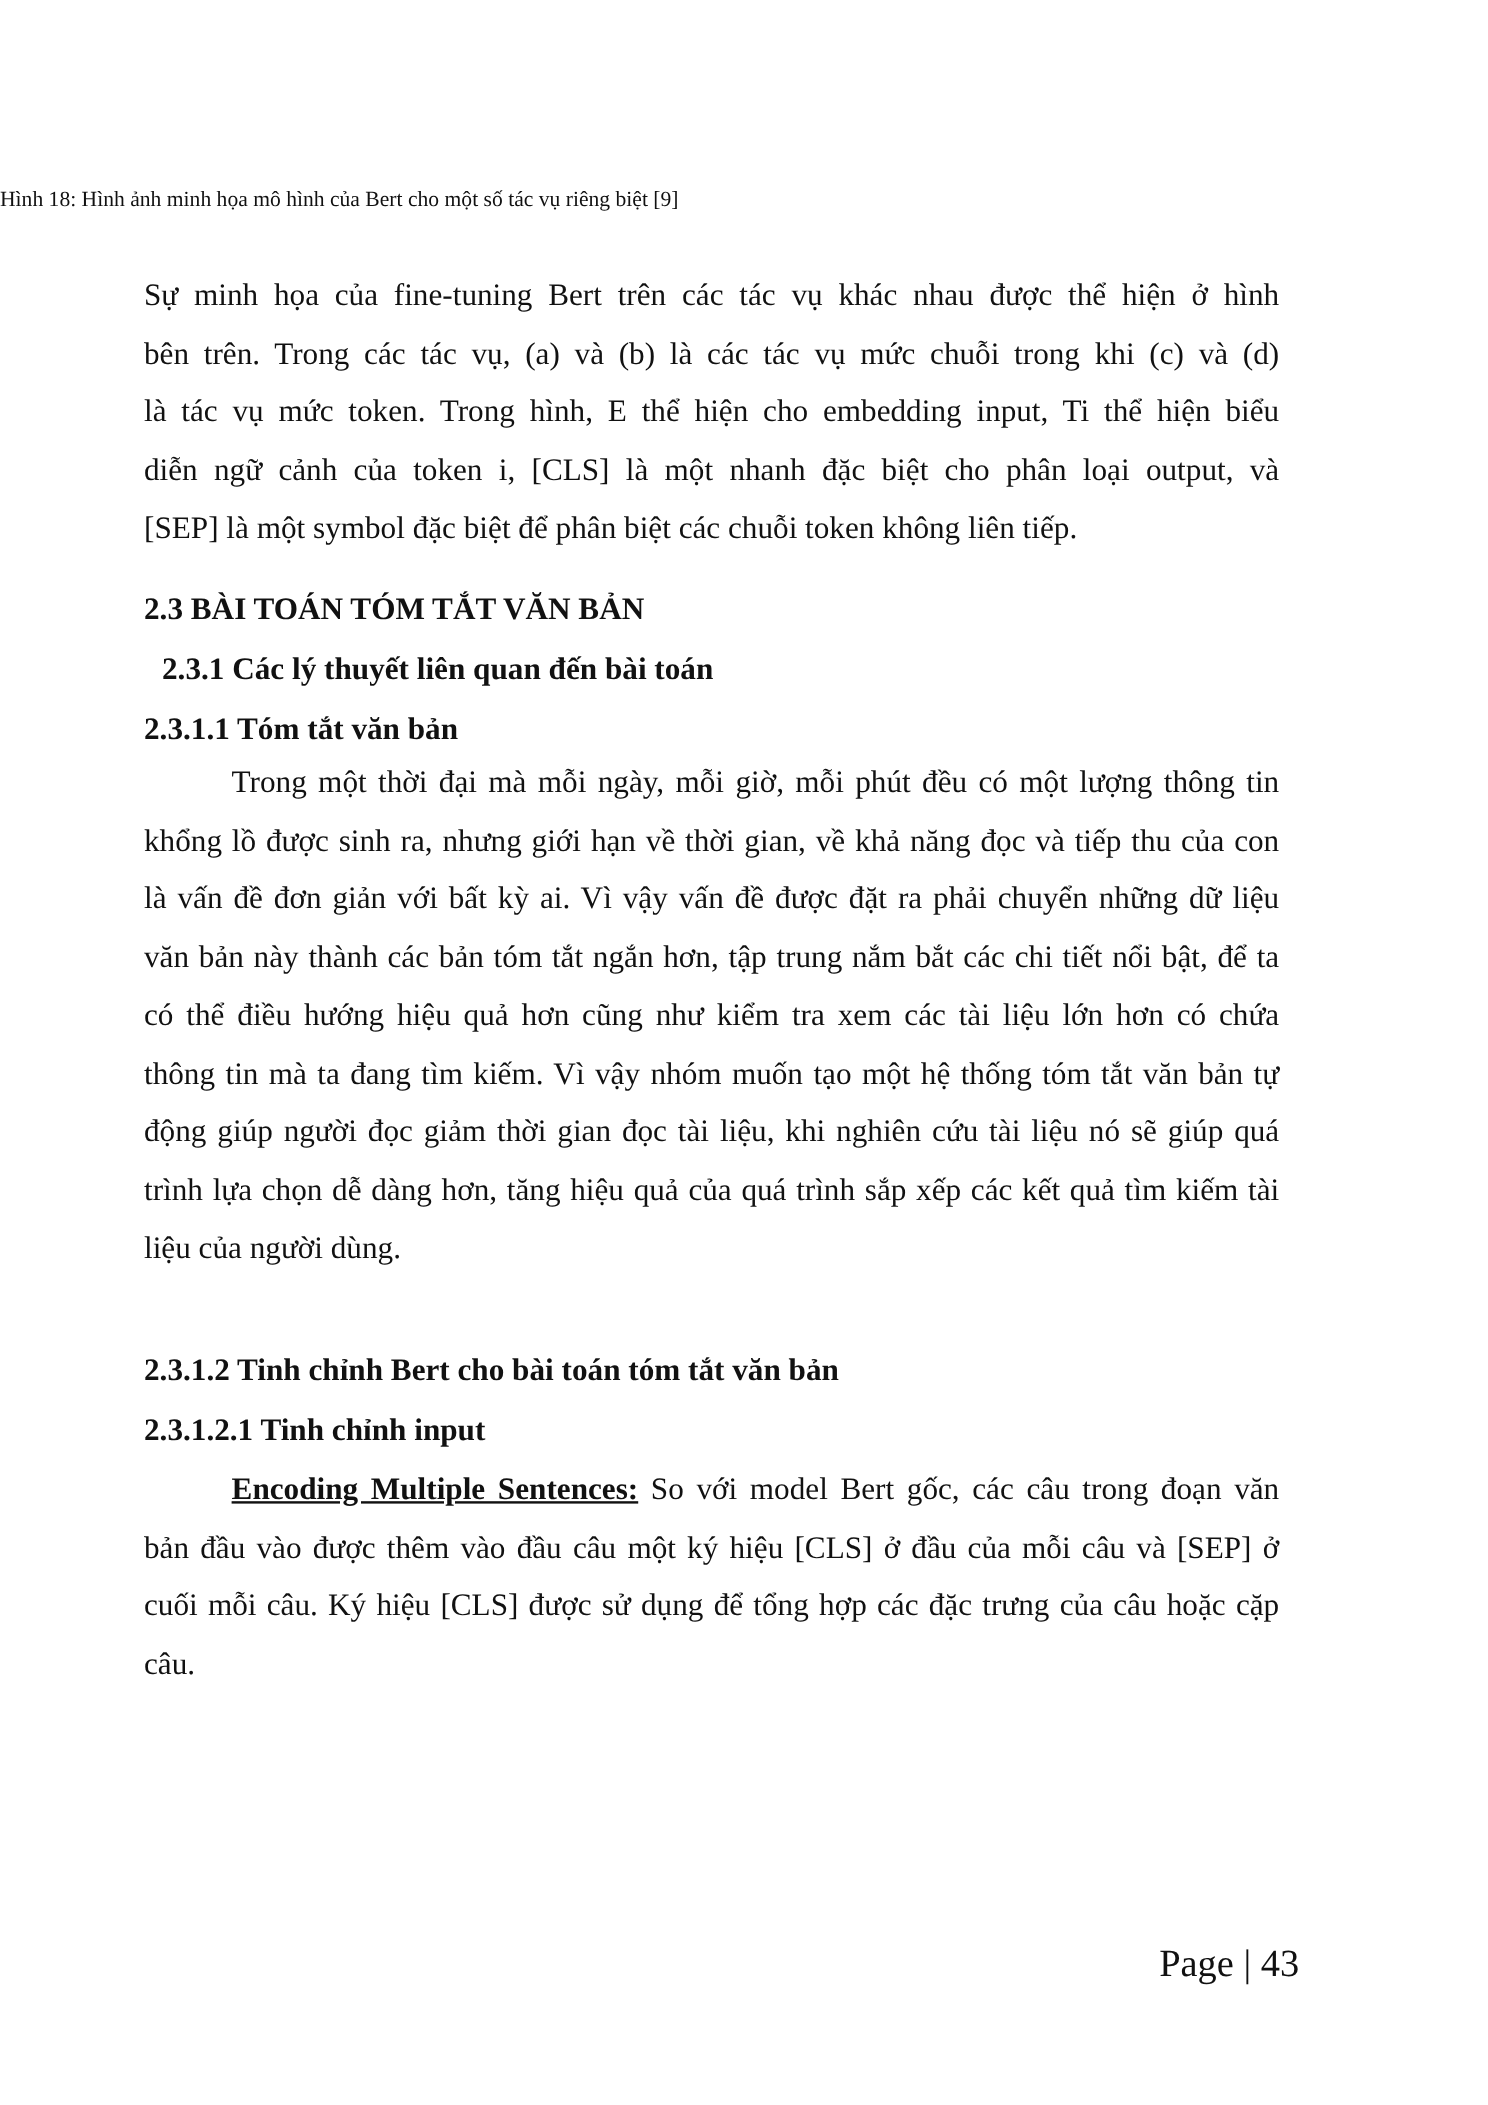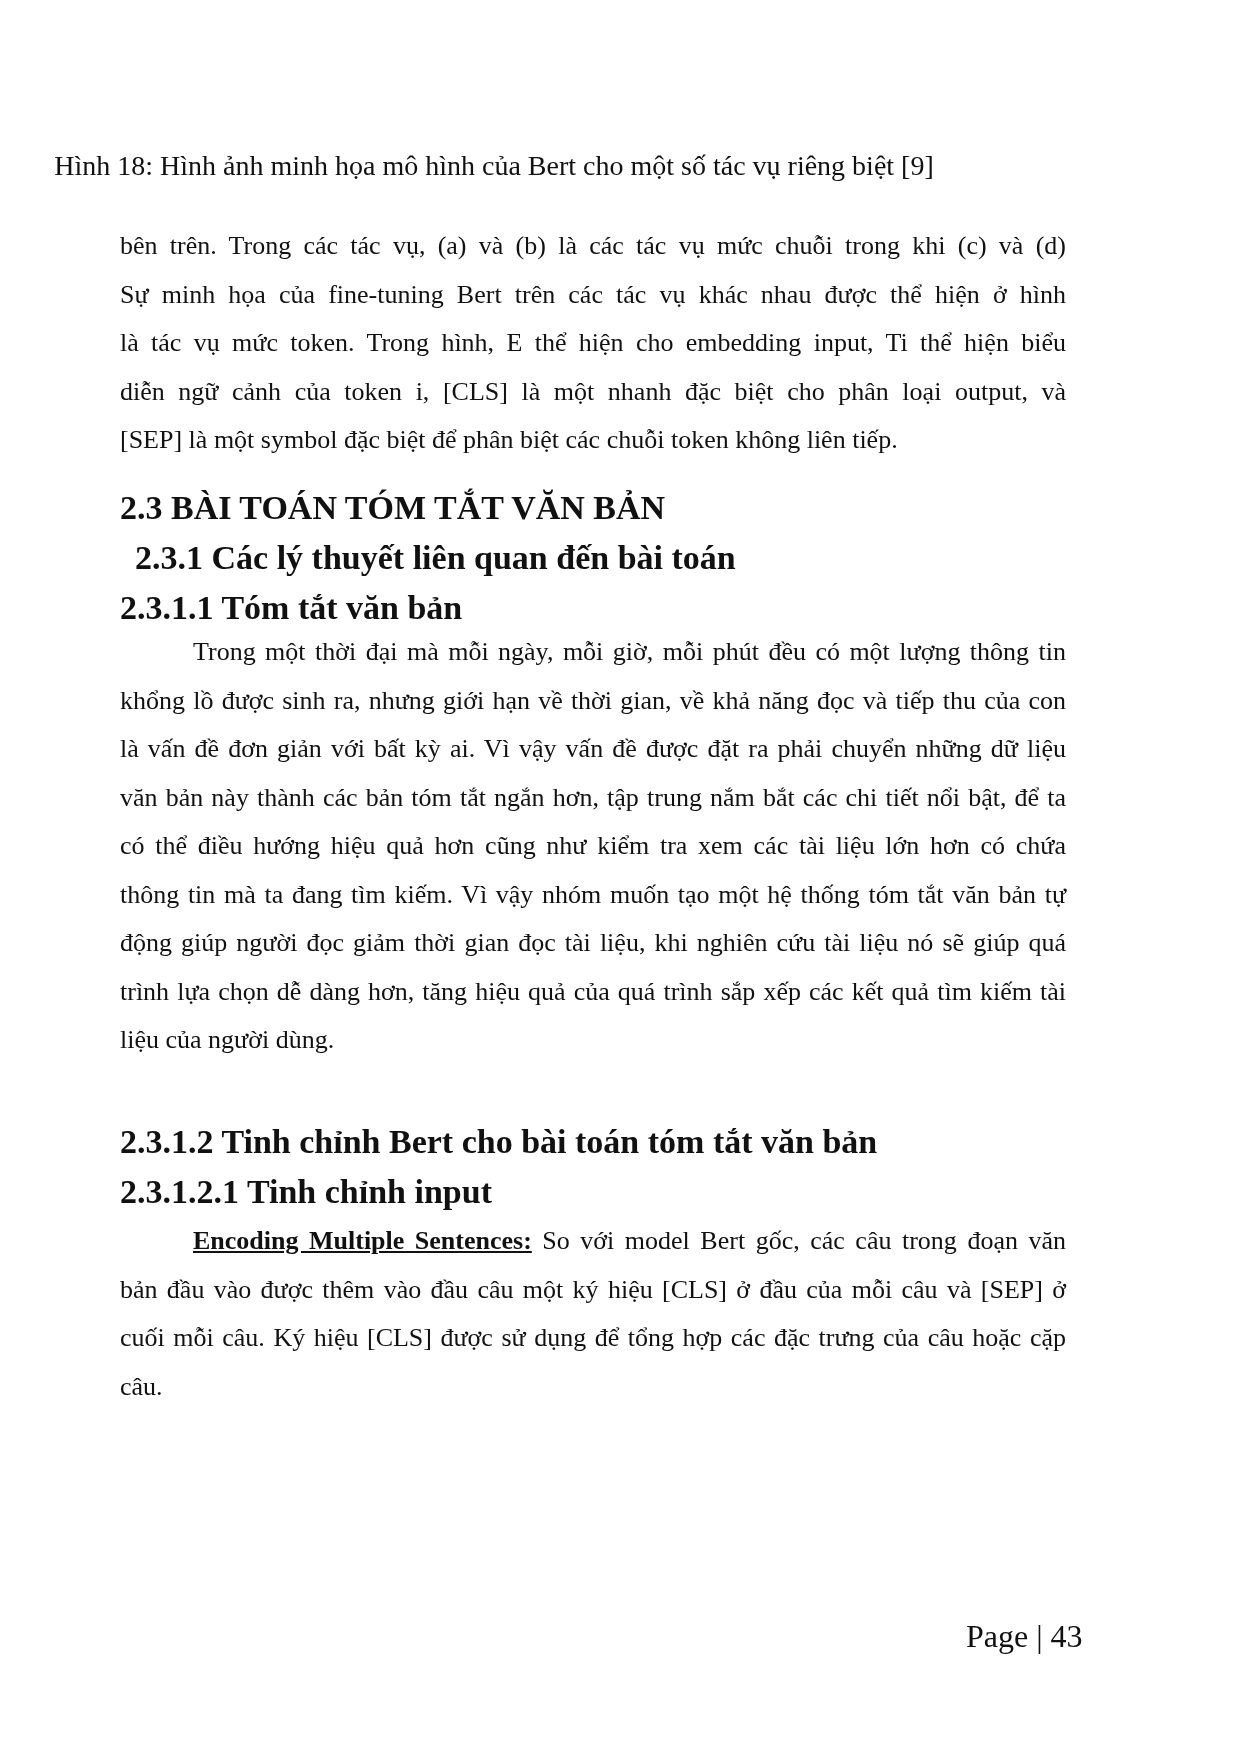--- a/index.html
+++ b/index.html
@@ -4,45 +4,45 @@
 <style>
   html, body { margin: 0; padding: 0; background: #ffffff; }
   body { width: 1240px; height: 1754px; position: relative; overflow: hidden; }
   .page {
     position: absolute; left: 0; top: 0; width: 1240px; height: 1754px;
     font-family: "Liberation Serif", "DejaVu Serif", serif;
     color: #111111;
   }
   .caption {
     position: absolute; left: 0; width: 988px; top: 148px;
-    text-align: center; font-size: 28px; line-height: 36px;
+    font-size: 18px; line-height: 36px;
   }
   .para {
     position: absolute; left: 120px; width: 946px;
     font-size: 26px; line-height: 48.5px; text-align: justify;
   }
   .para .line { display: block; text-align: justify; text-align-last: justify; white-space: nowrap; }
   .para .line.last { text-align-last: left; }
   .indent { padding-left: 73px; }
-  .h { position: absolute; left: 120px; font-weight: bold; font-size: 34px; line-height: 36px; white-space: nowrap; }
+  .h { position: absolute; left: 120px; font-weight: bold; font-size: 26px; line-height: 36px; white-space: nowrap; }
   b.lead { font-weight: bold; text-decoration: underline; }
   .footer {
     position: absolute; left: 966px; top: 1620px; font-size: 32px; line-height: 32px;
   }
 </style>
 </head>
 <body>
 
 <div class="page">
 
   <div class="caption">Hình 18: Hình ảnh minh họa mô hình của Bert cho một số tác vụ riêng biệt [9]</div>
 
   <div class="para" style="top:222px;">
+    <span class="line">Sự minh họa của fine-tuning Bert trên các tác vụ khác nhau được thể hiện ở hình</span>
     <span class="line">bên trên. Trong các tác vụ, (a) và (b) là các tác vụ mức chuỗi trong khi (c) và (d)</span>
-    <span class="line">Sự minh họa của fine-tuning Bert trên các tác vụ khác nhau được thể hiện ở hình</span>
     <span class="line">là tác vụ mức token. Trong hình, E thể hiện cho embedding input, Ti thể hiện biểu</span>
     <span class="line">diễn ngữ cảnh của token i, [CLS] là một nhanh đặc biệt cho phân loại output, và</span>
     <span class="line last">[SEP] là một symbol đặc biệt để phân biệt các chuỗi token không liên tiếp.</span>
   </div>
 
   <div class="h" style="top:490px;">2.3 BÀI TOÁN TÓM TẮT VĂN BẢN</div>
   <div class="h" style="top:540px;margin-left:15px;">2.3.1 Các lý thuyết liên quan đến bài toán</div>
   <div class="h" style="top:590px;">2.3.1.1 Tóm tắt văn bản</div>
 
   <div class="para" style="top:628px;">

